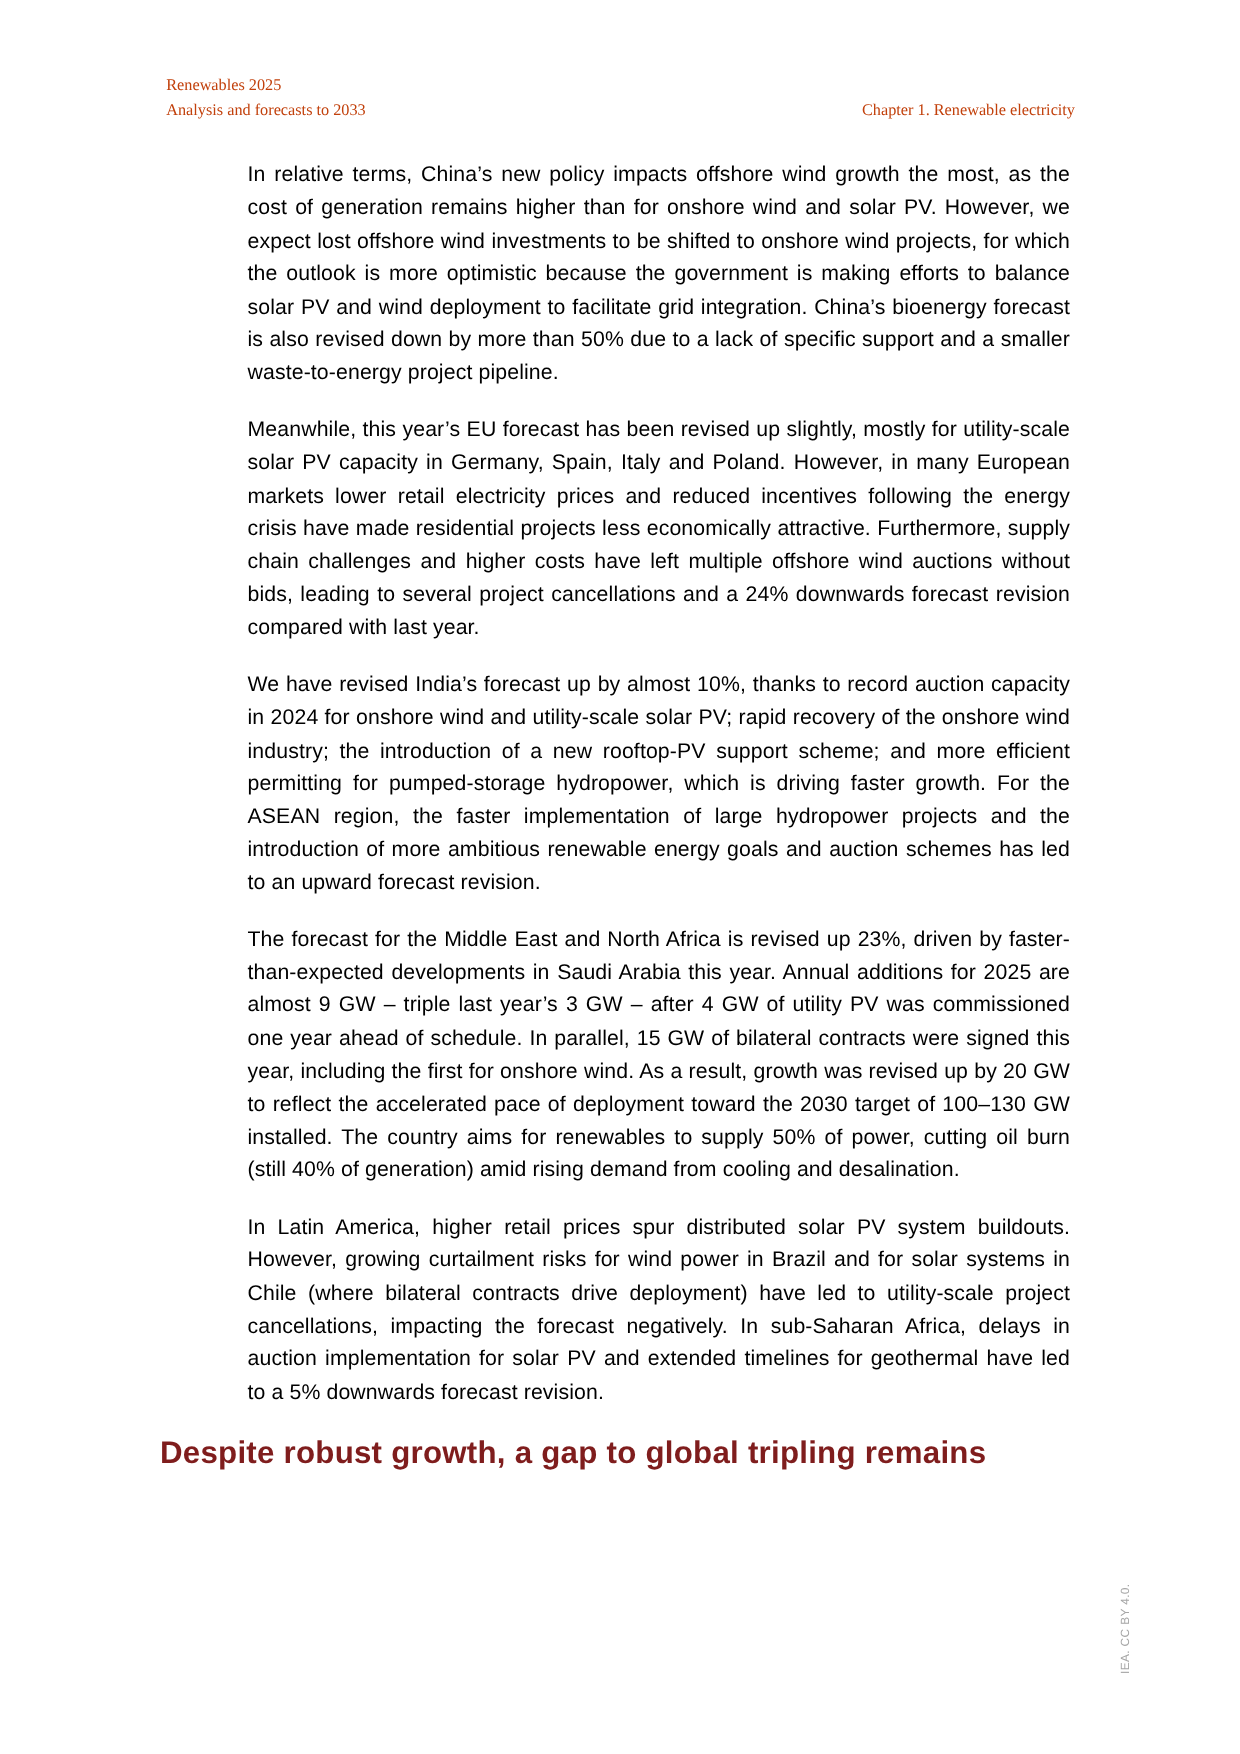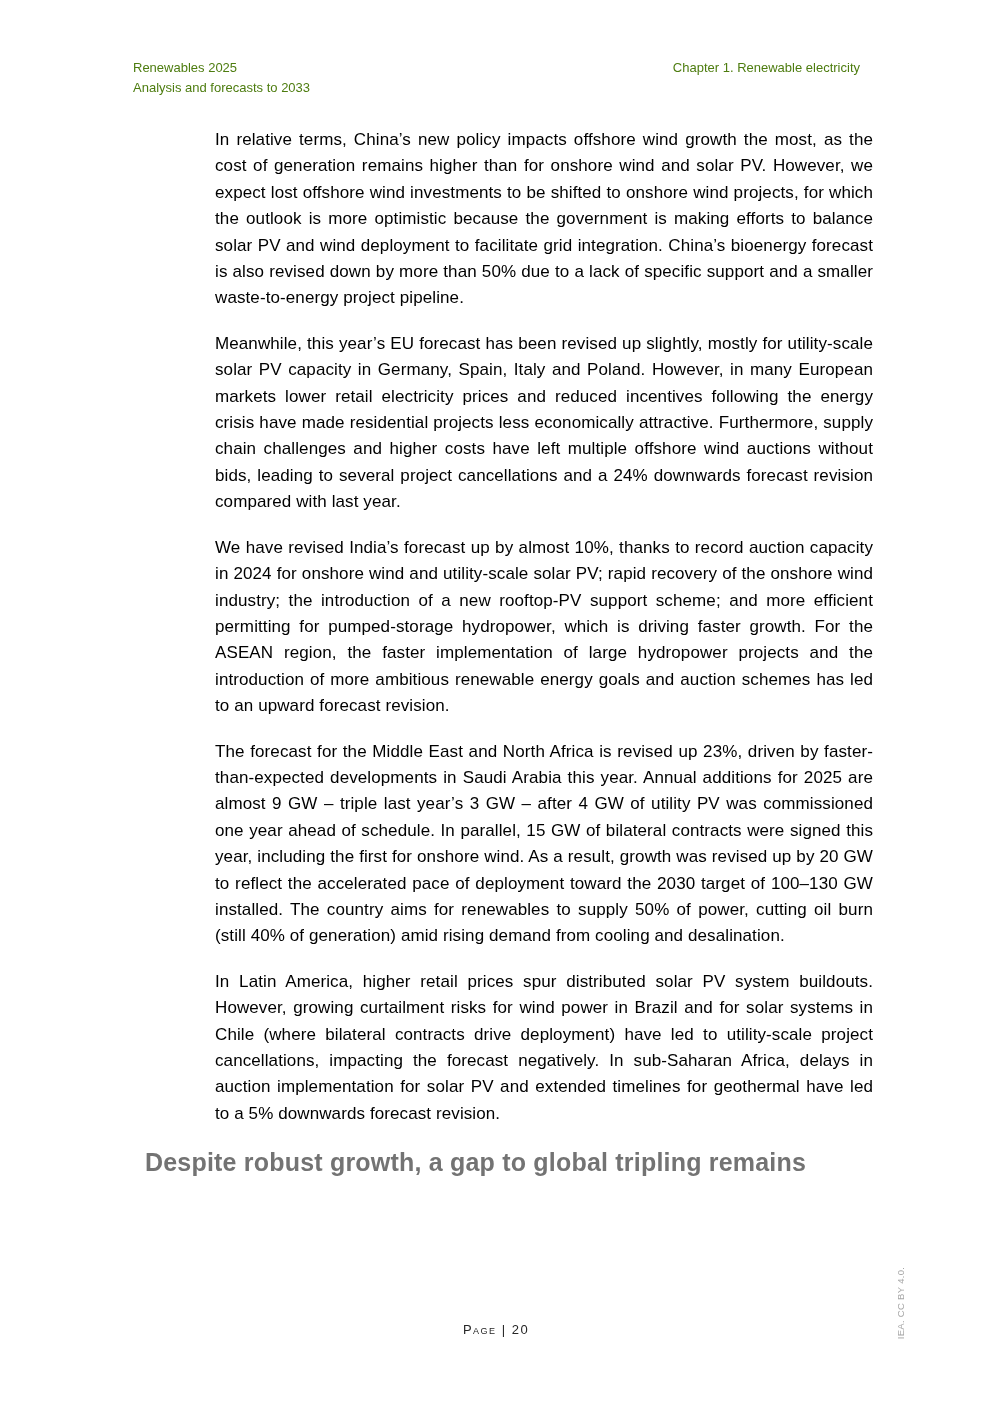--- a/index.html
+++ b/index.html
@@ -16,49 +16,50 @@
     color: #000000;
     overflow: hidden;
   }
   .running-header {
     position: absolute;
     top: 58px;
     left: 133px;
     right: 132px;
     display: flex;
     justify-content: space-between;
-    align-items: flex-start;
-    color: #4d7c0f;
+    align-items: flex-end;
+    color: #c2410c;
     font-size: 13px;
     line-height: 20px;
     font-weight: 400;
+    font-family: Liberation Serif, serif;
   }
   .running-header .hdr-right {
     text-align: right;
   }
   .content {
     position: absolute;
     top: 127px;
-    left: 215px;
+    left: 198px;
     width: 658px;
   }
   .content p.body-para {
     margin: 0 0 19px 0;
     font-size: 17px;
     line-height: 26.4px;
     text-align: justify;
     text-align-last: left;
     letter-spacing: 0.1px;
   }
   .content h2.section-heading {
     margin: 17px 0 16px -70px;
     font-size: 25px;
     line-height: 33px;
     font-weight: 700;
-    color: #737373;
+    color: #7f1d1d;
     letter-spacing: 0.2px;
   }
   .page-footer {
     position: absolute;
     top: 1322px;
     left: 0;
     width: 100%;
     text-align: center;
     font-size: 13px;
     color: #262626;
@@ -97,19 +98,16 @@
 
   <div class="content">
     <p class="body-para">In relative terms, China’s new policy impacts offshore wind growth the most, as the cost of generation remains higher than for onshore wind and solar PV. However, we expect lost offshore wind investments to be shifted to onshore wind projects, for which the outlook is more optimistic because the government is making efforts to balance solar PV and wind deployment to facilitate grid integration. China’s bioenergy forecast is also revised down by more than 50% due to a lack of specific support and a smaller waste-to-energy project pipeline.</p>
     <p class="body-para">Meanwhile, this year’s EU forecast has been revised up slightly, mostly for utility-scale solar PV capacity in Germany, Spain, Italy and Poland. However, in many European markets lower retail electricity prices and reduced incentives following the energy crisis have made residential projects less economically attractive. Furthermore, supply chain challenges and higher costs have left multiple offshore wind auctions without bids, leading to several project cancellations and a 24% downwards forecast revision compared with last year.</p>
     <p class="body-para">We have revised India’s forecast up by almost 10%, thanks to record auction capacity in 2024 for onshore wind and utility-scale solar PV; rapid recovery of the onshore wind industry; the introduction of a new rooftop-PV support scheme; and more efficient permitting for pumped-storage hydropower, which is driving faster growth. For the ASEAN region, the faster implementation of large hydropower projects and the introduction of more ambitious renewable energy goals and auction schemes has led to an upward forecast revision.</p>
     <p class="body-para">The forecast for the Middle East and North Africa is revised up 23%, driven by faster-than-expected developments in Saudi Arabia this year. Annual additions for 2025 are almost 9 GW – triple last year’s 3 GW – after 4 GW of utility PV was commissioned one year ahead of schedule. In parallel, 15 GW of bilateral contracts were signed this year, including the first for onshore wind. As a result, growth was revised up by 20 GW to reflect the accelerated pace of deployment toward the 2030 target of 100–130 GW installed. The country aims for renewables to supply 50% of power, cutting oil burn (still 40% of generation) amid rising demand from cooling and desalination.</p>
     <p class="body-para">In Latin America, higher retail prices spur distributed solar PV system buildouts. However, growing curtailment risks for wind power in Brazil and for solar systems in Chile (where bilateral contracts drive deployment) have led to utility-scale project cancellations, impacting the forecast negatively. In sub-Saharan Africa, delays in auction implementation for solar PV and extended timelines for geothermal have led to a 5% downwards forecast revision.</p>
     <h2 class="section-heading">Despite robust growth, a gap to global tripling remains</h2>
   </div>
 
-  <div class="page-footer">
-    <span class="page-label">Page | 20</span>
-  </div>
 
   <div class="side-note">IEA. CC BY 4.0.</div>
 
 </div>
 
 </body></html>

